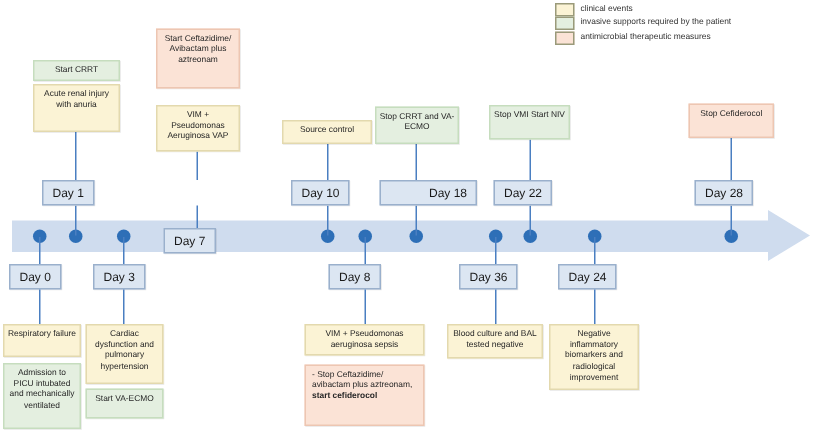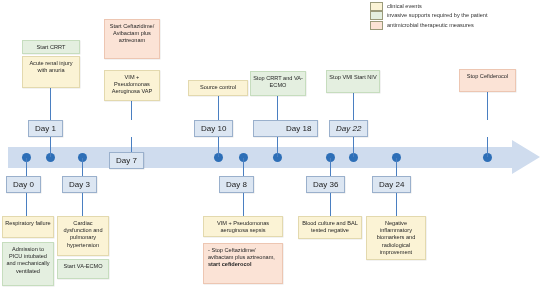--- a/index.html
+++ b/index.html
@@ -87,21 +87,22 @@
   <div class="lead" style="left:26px;top:158px;height:18px;"></div>
   <div class="lead" style="left:82px;top:158px;height:18px;"></div>
   <div class="lead" style="left:243px;top:158px;height:18px;"></div>
   <div class="lead" style="left:330px;top:158px;height:18px;"></div>
   <div class="lead" style="left:396px;top:158px;height:18px;"></div>
 
   <div class="day" style="left:28px;top:120px;">Day 1</div>
   <div class="day" style="left:109px;top:120px;margin-top:32px;">Day 7</div>
   <div class="day" style="left:194px;top:120px;">Day 10</div>
   <div class="day" style="left:253px;top:120px;padding-left:32px;">Day 18</div>
-  <div class="day" style="left:329px;top:120px;font-style:italic;">Day 22</div>
+  <div class="day" style="left:329px;top:120px;">Day 22</div>
+  <div class="day" style="left:463px;top:120px;">Day 28</div>
 
   <div class="day" style="left:6px;top:176px;">Day 0</div>
   <div class="day" style="left:62px;top:176px;">Day 3</div>
   <div class="day" style="left:219px;top:176px;">Day 8</div>
   <div class="day" style="left:306px;top:176px;">Day 36</div>
   <div class="day" style="left:372px;top:176px;">Day 24</div>
 
   <div class="lead" style="left:50px;top:88px;height:32px;"></div>
   <div class="bx support" style="left:22px;top:40px;width:58px;height:14px;">Start CRRT</div>
   <div class="bx clinical" style="left:22px;top:56px;width:58px;height:32px;">Acute renal injury with anuria</div>

